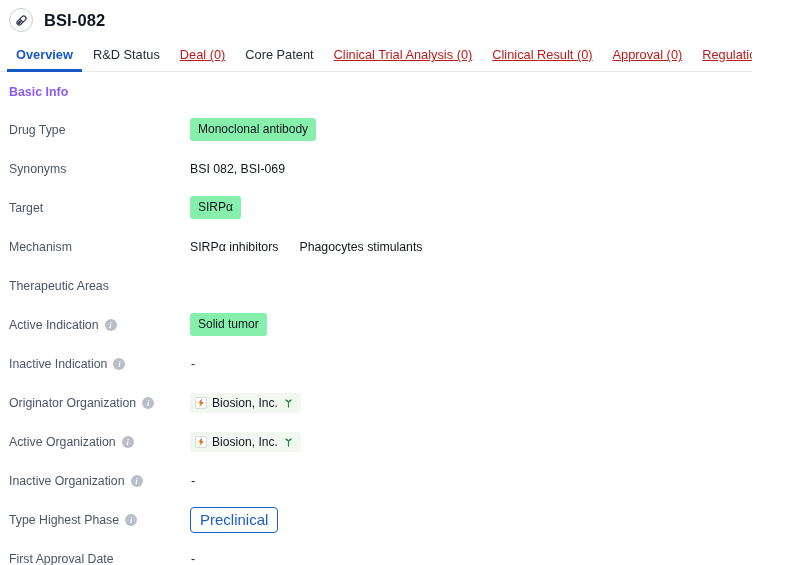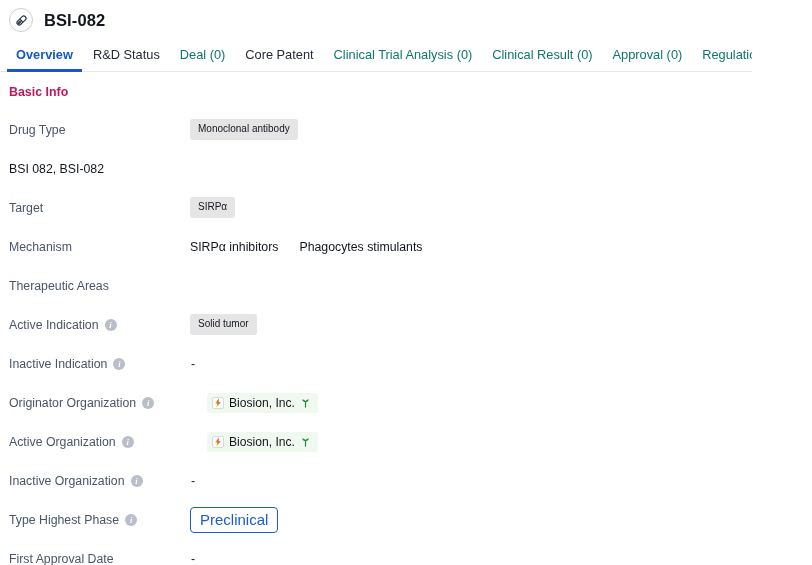--- a/index.html
+++ b/index.html
@@ -55,40 +55,40 @@
   }
   .tab {
     position: relative;
     font-size: 12.8px;
     color: #252b37;
     padding: 0 10px 9px 10px;
     line-height: 1;
     cursor: pointer;
     user-select: none;
   }
-  .tab.disabled { color: #0f766e; cursor: default; }
+  .tab.disabled { color: #b91c1c; cursor: default; text-decoration: underline; }
   .tab.active {
     color: #1658c4;
     font-weight: bold;
   }
   .tab.active::after {
     content: "";
     position: absolute;
     left: 1px; right: 1px; bottom: -1px;
     height: 3px;
     background: #1658c4;
   }
 
   
   .content { padding: 14px 0 0 0; }
 
   .section-title {
     font-size: 12.4px;
     font-weight: bold;
-    color: #be185d;
+    color: #8b5cf6;
     padding-left: 9px;
     margin-bottom: 12px;
     line-height: 1;
   }
 
   .field-row {
     display: flex;
     align-items: center;
     height: 39px;
     padding-left: 9px;
@@ -131,42 +131,41 @@
     flex-wrap: wrap;
     line-height: 1;
   }
 
   .plain-text { color: #12171f; font-size: 12.3px; }
   .dash { color: #12171f; font-size: 12.3px; padding-left: 1px; }
 
   .chip {
     display: inline-flex;
     align-items: center;
-    background: #e5e5e5;
+    background: #86efac;
     color: #12171f;
-    font-size: 10px;
+    font-size: 12px;
     border-radius: 3px;
     padding: 5px 8px 6px 8px;
     line-height: 1;
     cursor: pointer;
   }
 
   .mech-list { display: flex; gap: 21px; align-items: center; }
 
   
   .org-badge {
     display: inline-flex;
     align-items: center;
     gap: 5px;
     background: #f1f8ef;
     border-radius: 3px;
     padding: 4px 7px 4px 5px;
     line-height: 1;
     cursor: pointer;
-    margin-left: 17px;
   }
   .org-logo {
     width: 12px; height: 12px;
     border: 1px solid #d8dade;
     border-radius: 2px;
     background: #ffffff;
     display: flex; align-items: center; justify-content: center;
     flex: 0 0 auto;
     overflow: hidden;
   }
@@ -222,22 +221,25 @@
     <div id="rows">
         <div class="field-row">
           <div class="field-label">
             <span class="lbl-text">Drug Type</span>
           </div>
           <div class="field-value">
             <span class="chip">Monoclonal antibody</span>
           </div>
         </div>
         <div class="field-row">
-          <div class="field-value">
-            <span class="plain-text">BSI 082,  BSI-082</span>
+          <div class="field-label">
+            <span class="lbl-text">Synonyms</span>
+          </div>
+          <div class="field-value">
+            <span class="plain-text">BSI 082,  BSI-069</span>
           </div>
         </div>
         <div class="field-row">
           <div class="field-label">
             <span class="lbl-text">Target</span>
           </div>
           <div class="field-value">
             <span class="chip">SIRPα</span>
           </div>
         </div>

